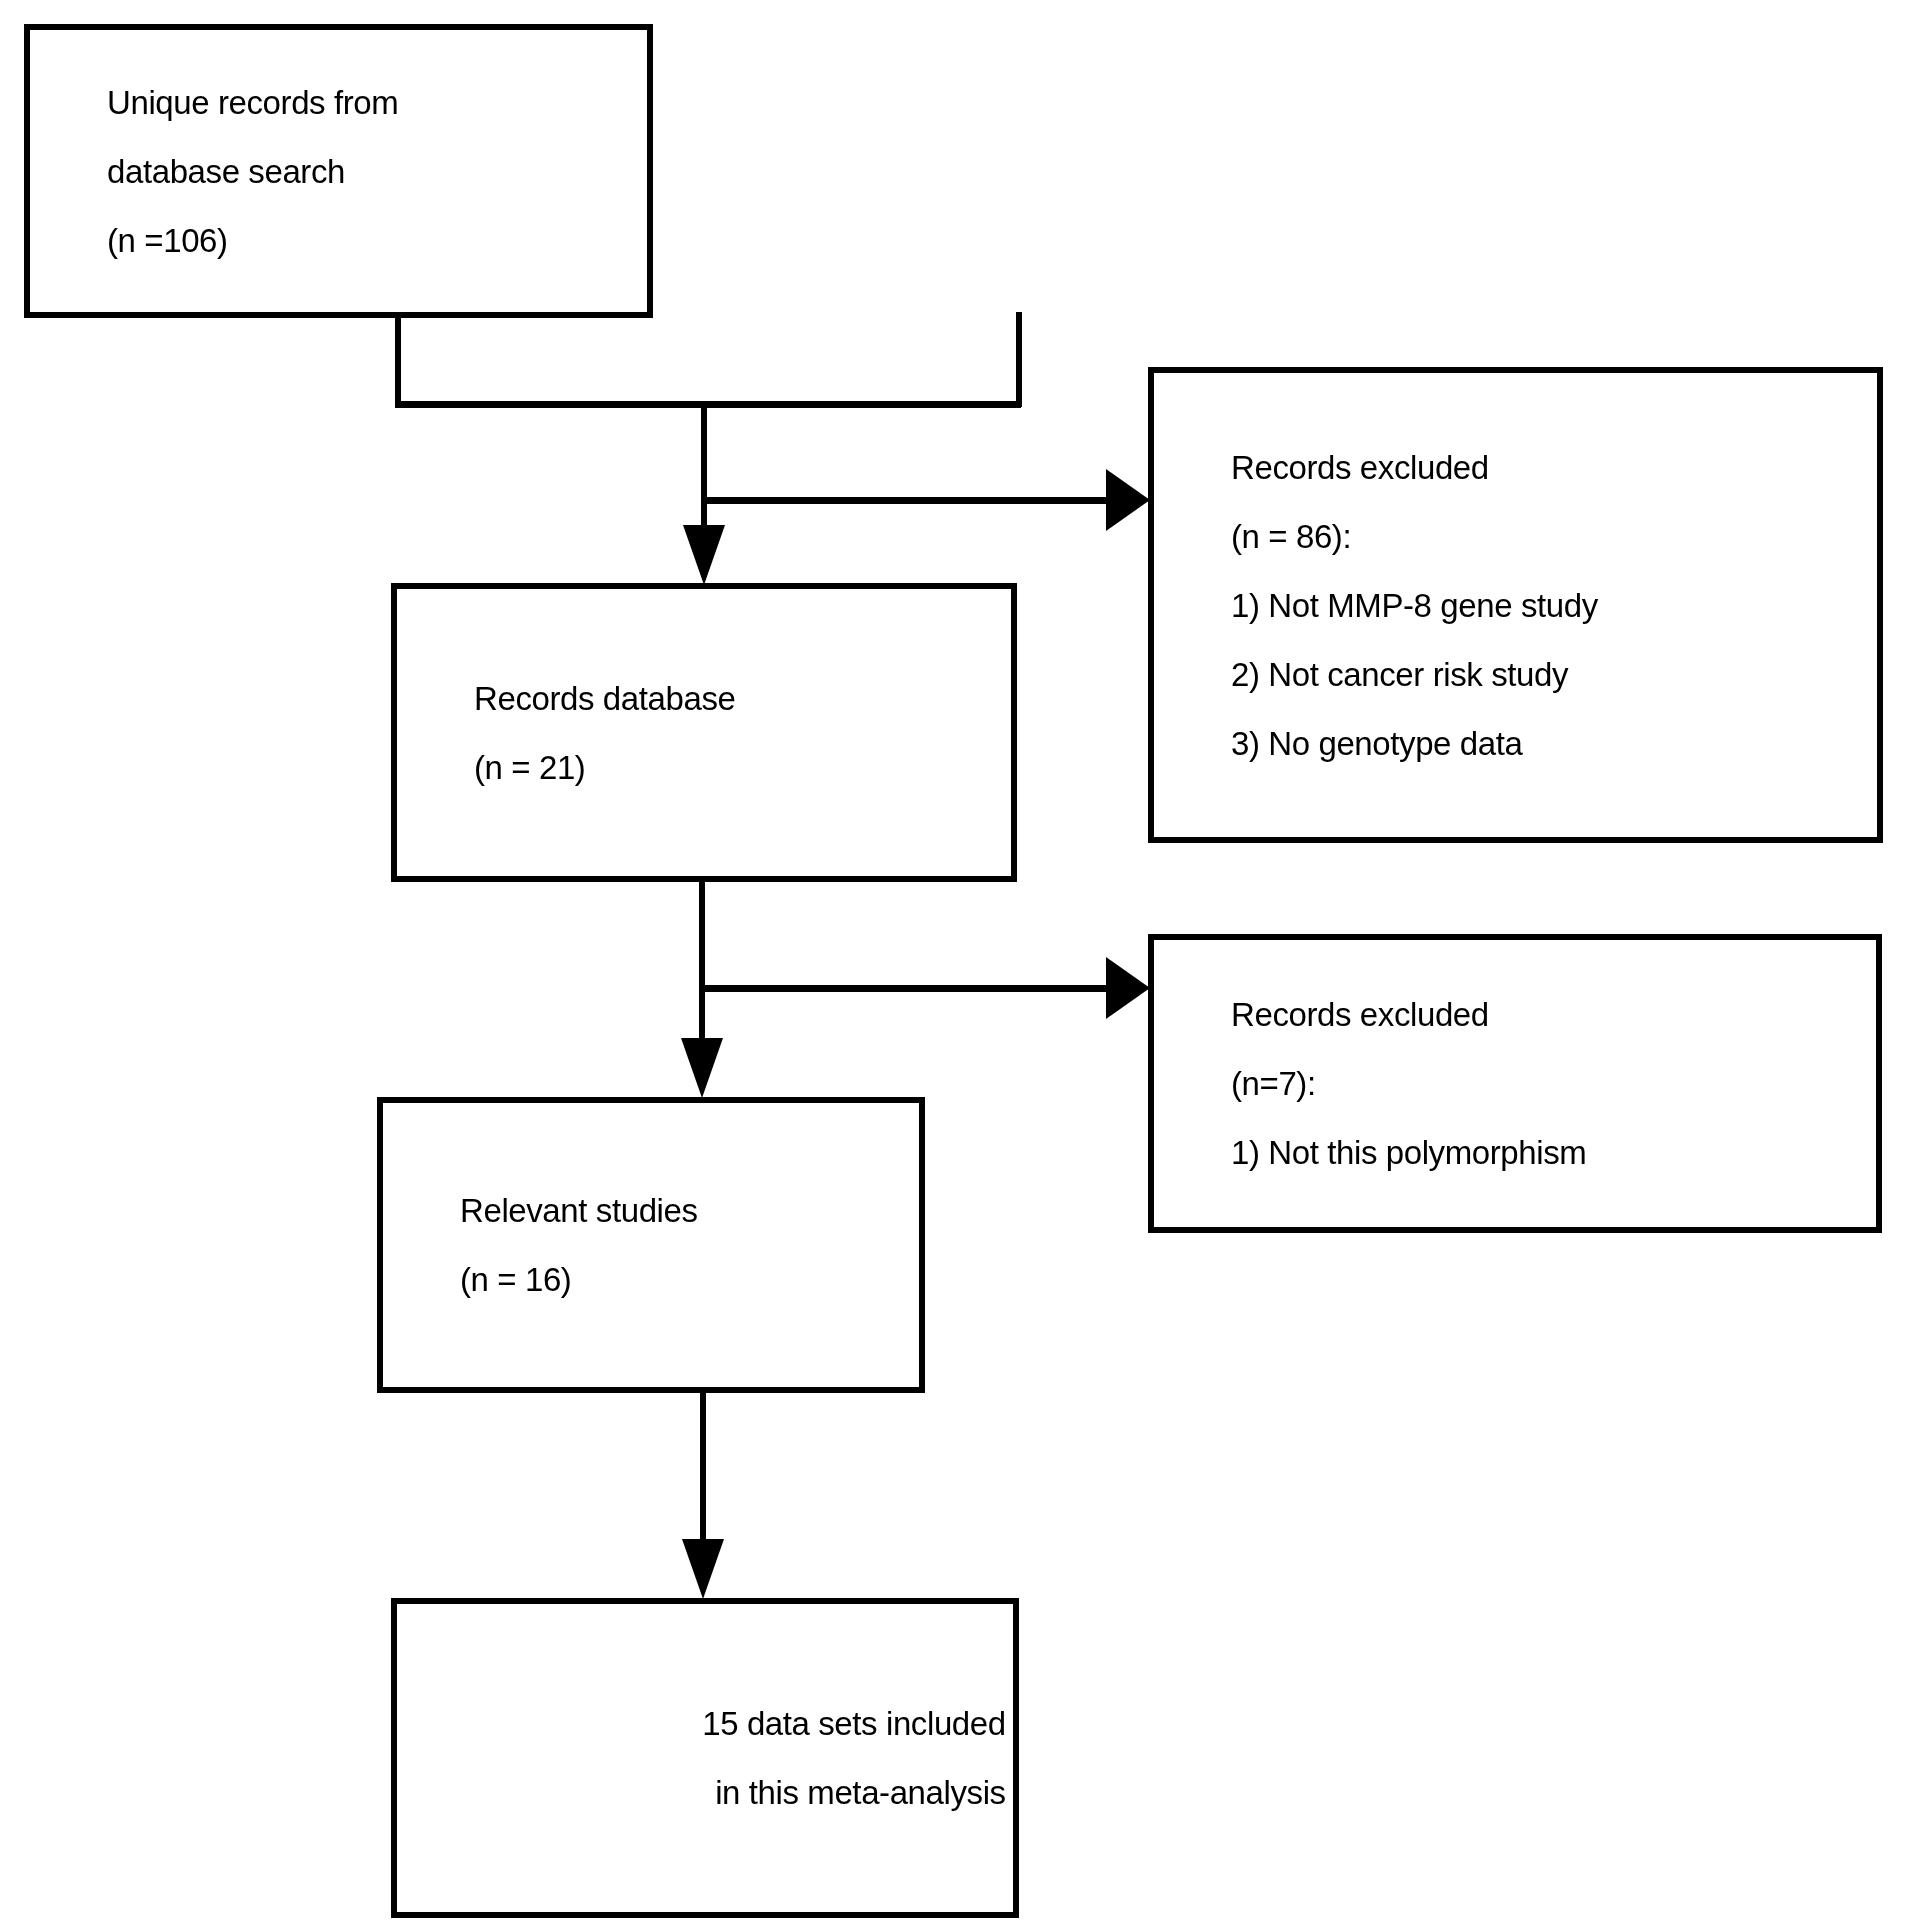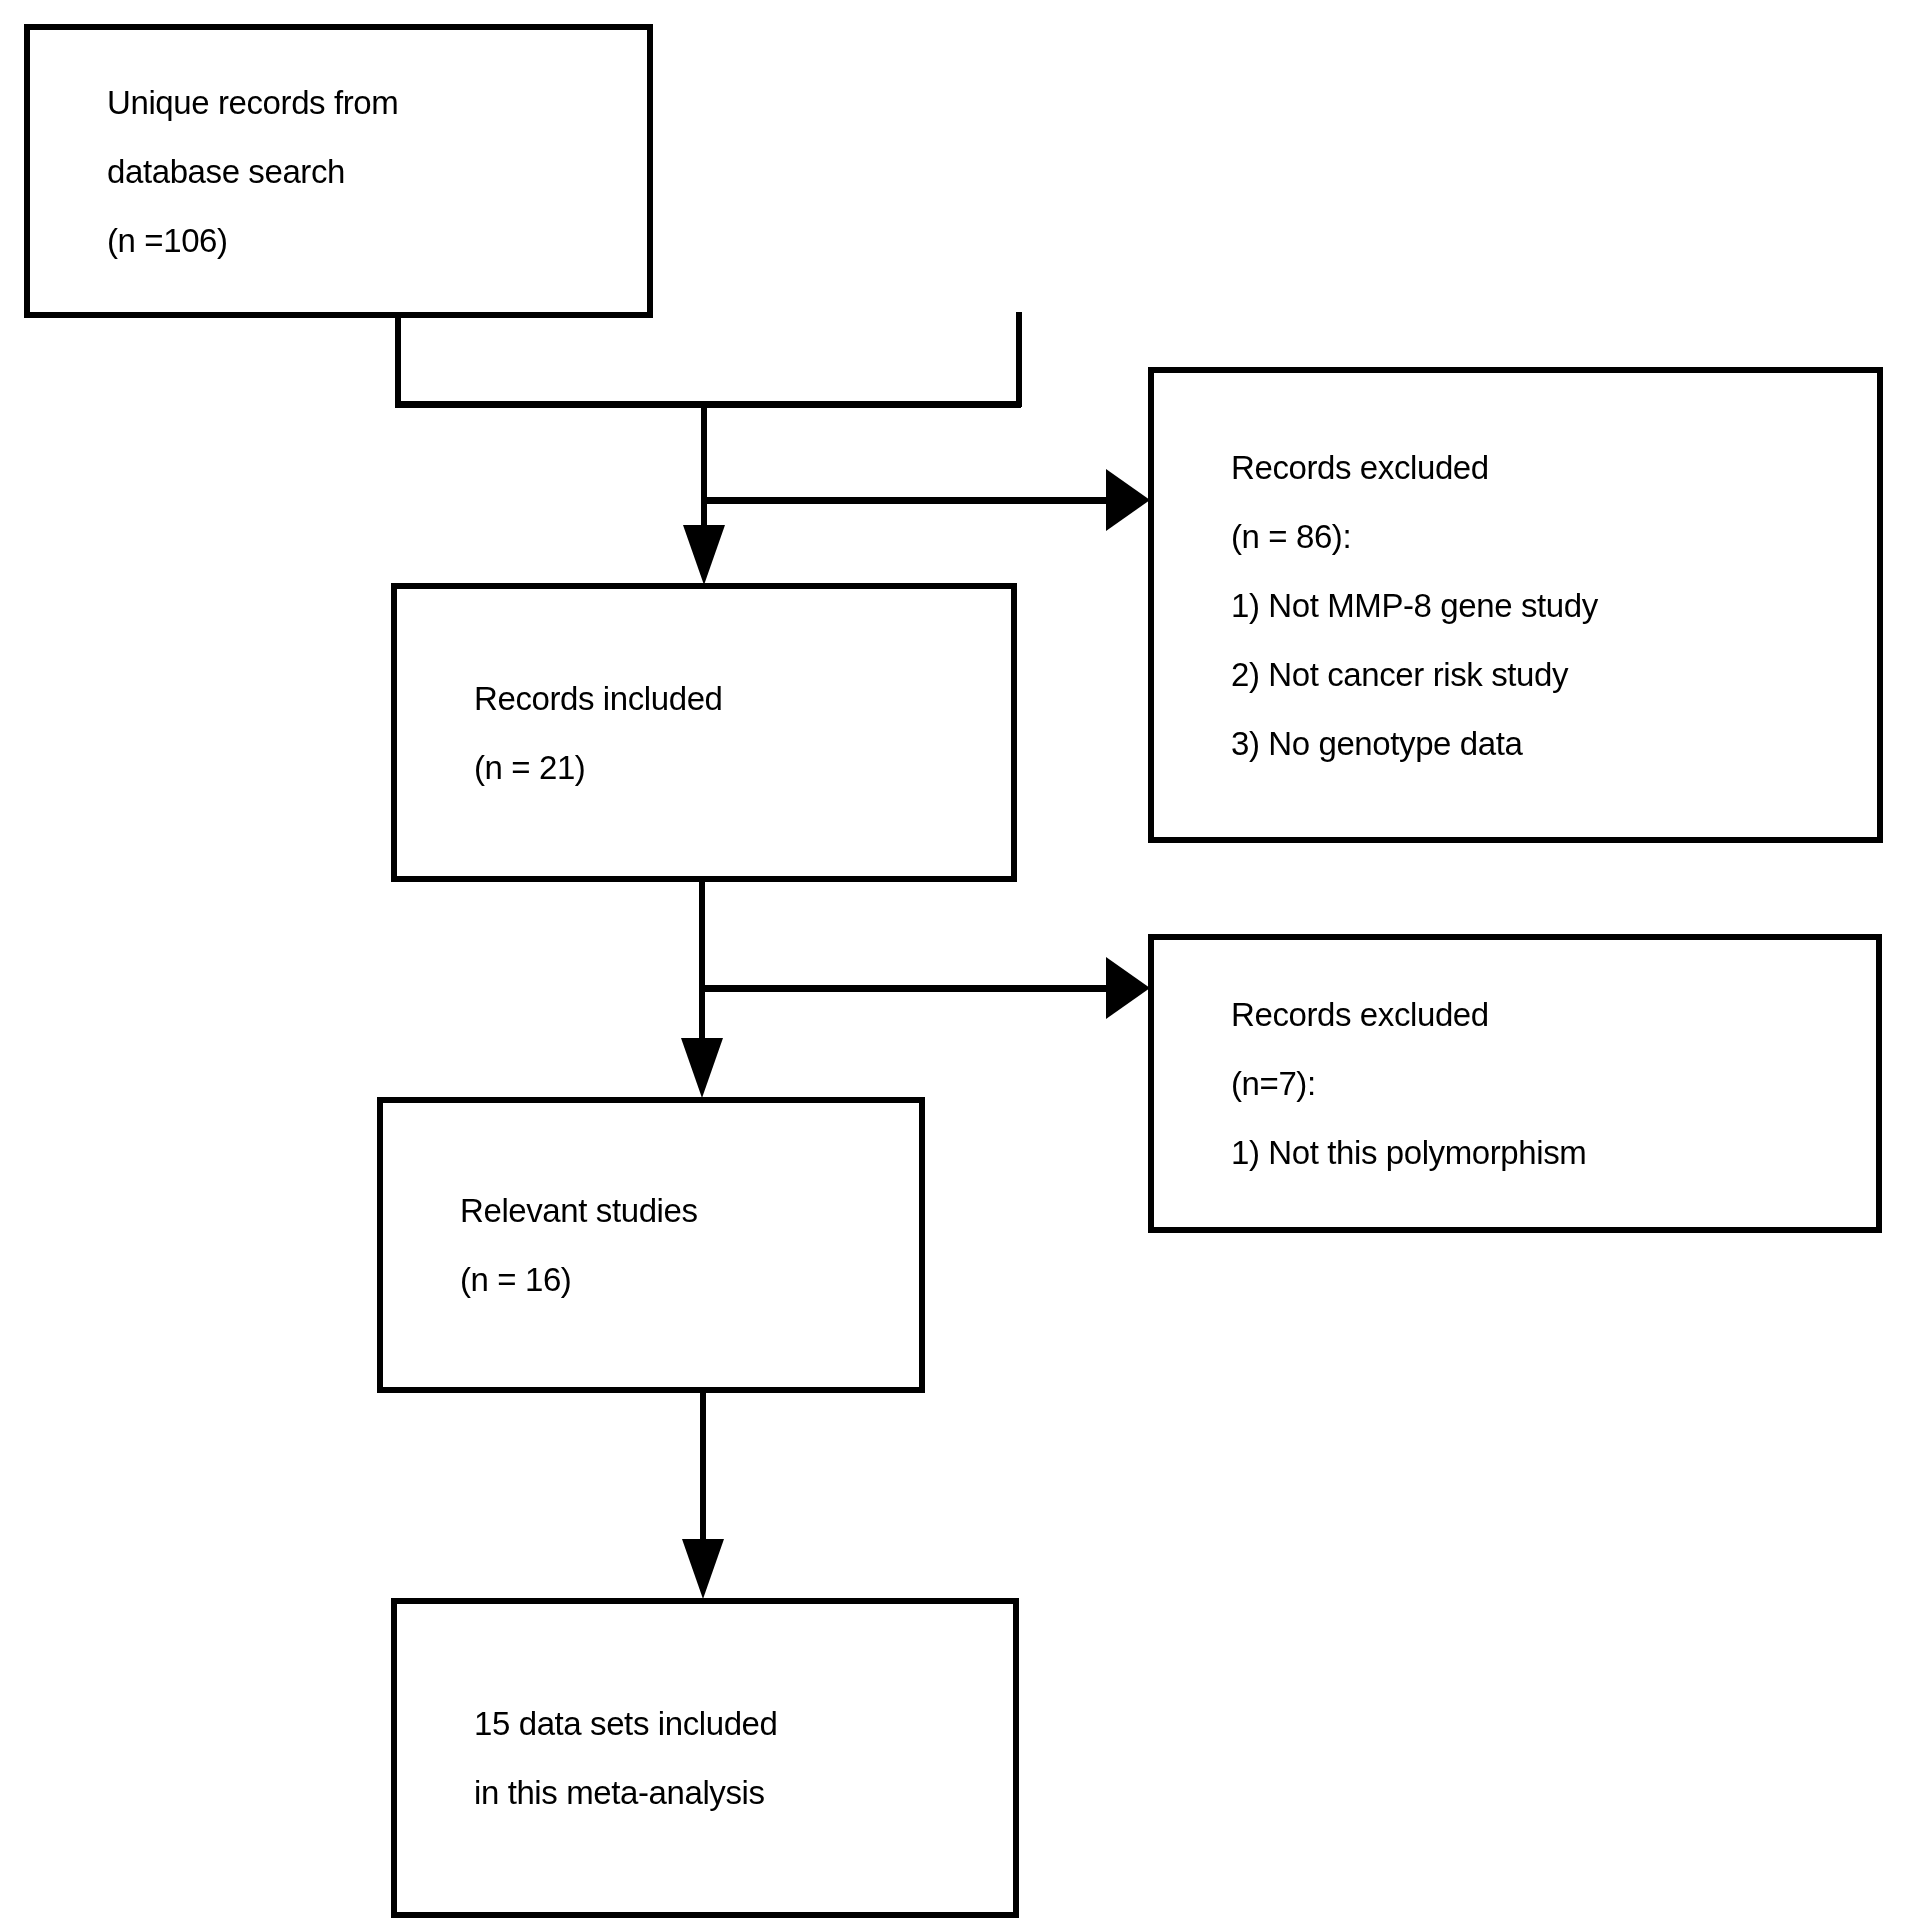--- a/index.html
+++ b/index.html
@@ -54,21 +54,21 @@
     border-left: 44px solid #000000;
   }
 
   
   #box-unique-records      { left: 24px;   top: 24px;   width: 629px;  height: 294px; }
   #box-other-sources       { left: 780px; top: 24px;   width: 626px;  height: 295px; }
   #box-excluded-screening  { left: 1148px; top: 367px;  width: 735px; height: 476px; }
   #box-records-screened    { left: 391px;  top: 583px;  width: 626px;  height: 299px; }
   #box-excluded-relevance  { left: 1148px; top: 934px; width: 734px; height: 299px; }
   #box-relevant-studies    { left: 377px;  top: 1097px; width: 548px;  height: 296px; }
-  #box-included            { left: 391px;  top: 1598px; width: 628px;  height: 320px; }
+  #box-included            { left: 391px;  top: 1598px; width: 628px;  height: 320px; align-items: flex-end; }
 
   
   #stub-left        { left: 395px;  top: 312px;  width: 5.8px;   height: 95px; }
   #stub-right       { left: 1016px; top: 312px;  width: 5.8px;   height: 95px; }
   #merge-bar        { left: 395px;  top: 401px;  width: 626px; height: 6.5px;   }
   #vline-to-screened{ left: 701px;  top: 401px;  width: 5.8px;   height: 125px; }
   #head-screened    { left: 683px;  top: 525px;  }
   #hshaft-excl1     { left: 701px;  top: 497px;  width: 405px; height: 6.5px;   }
   #head-excl1       { left: 1106px; top: 469px;  }
   #vline-to-relevant{ left: 699px;  top: 879px; width: 5.8px;   height: 160px; }
@@ -92,21 +92,21 @@
 
   <div class="fbox" id="box-excluded-screening">
     <span class="line">Records excluded</span>
     <span class="line">(n = 86):</span>
     <span class="line">1) Not MMP-8 gene study</span>
     <span class="line">2) Not cancer risk study</span>
     <span class="line">3) No genotype data</span>
   </div>
 
   <div class="fbox" id="box-records-screened">
-    <span class="line">Records included</span>
+    <span class="line">Records database</span>
     <span class="line">(n = 21)</span>
   </div>
 
   <div class="fbox" id="box-excluded-relevance">
     <span class="line">Records excluded</span>
     <span class="line">(n=7):</span>
     <span class="line">1) Not this polymorphism</span>
   </div>
 
   <div class="fbox" id="box-relevant-studies">

